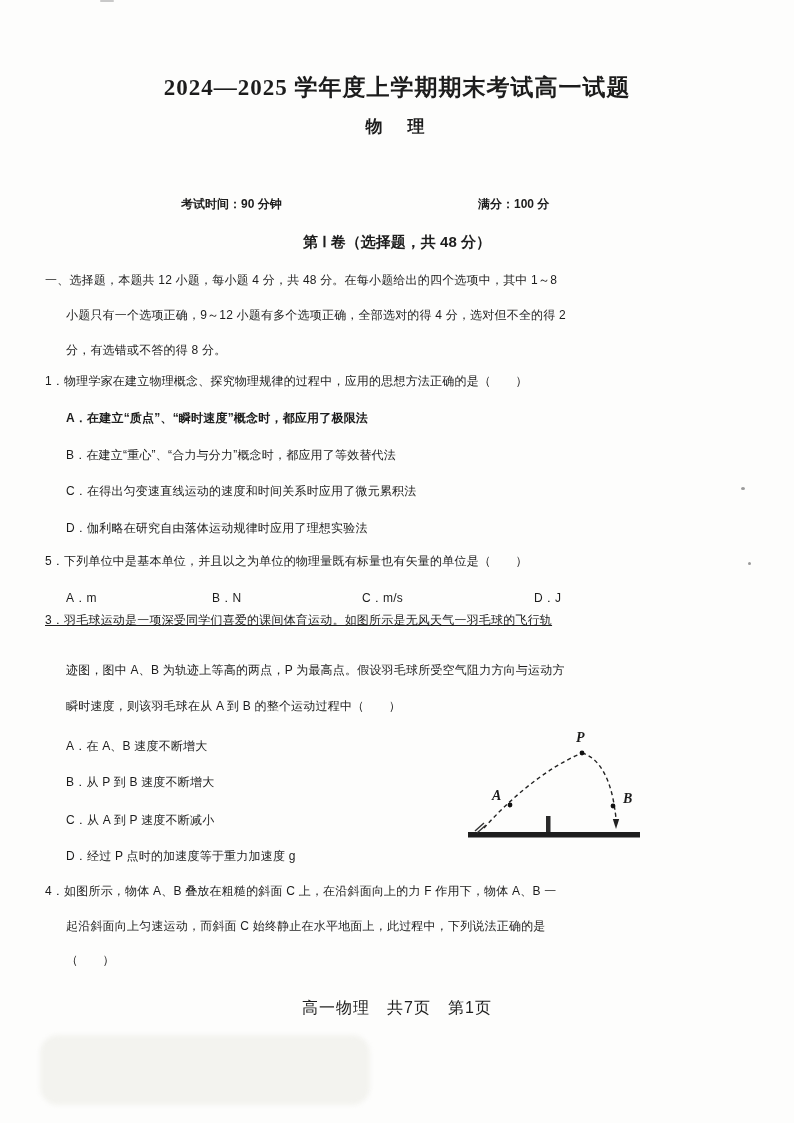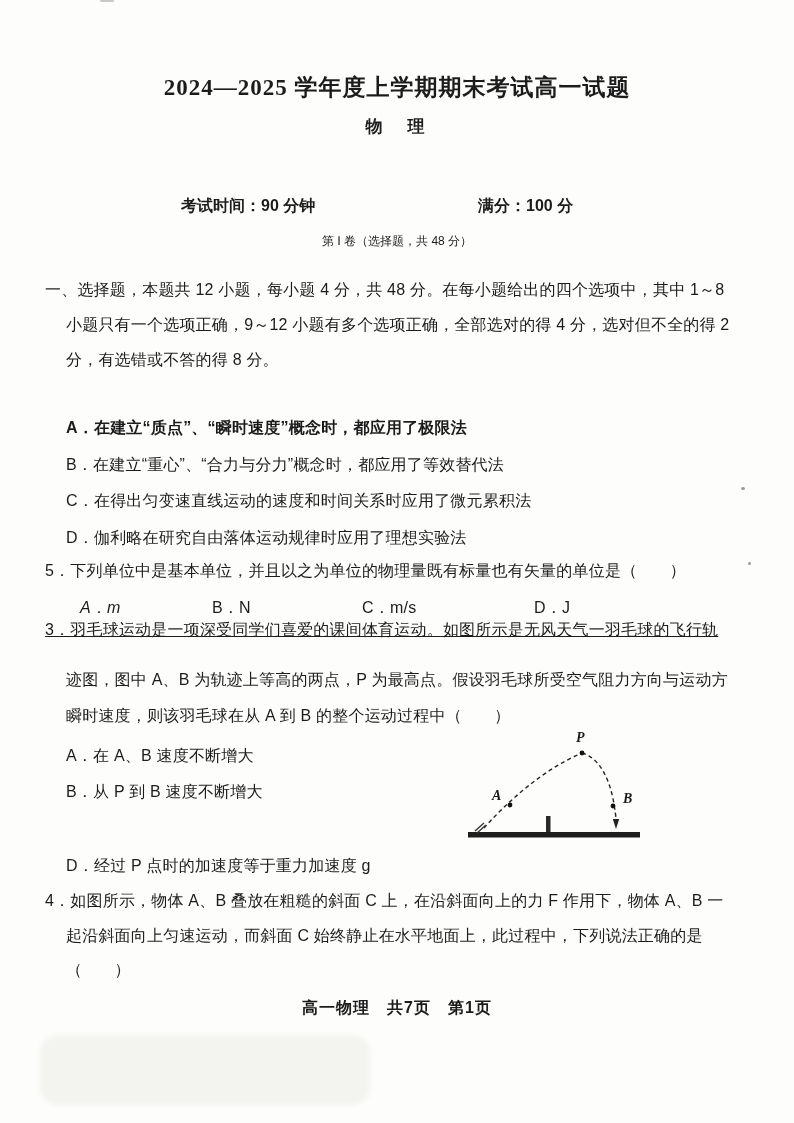--- a/index.html
+++ b/index.html
@@ -26,62 +26,62 @@
     font-weight: 600;
     letter-spacing: 1px;
   }
   .subject {
     top: 115px; left: 0; width: 794px;
     text-align: center;
     font-size: 17px;
     font-weight: bold;
     letter-spacing: 4px;
   }
-  .meta { font-size: 16px; font-weight: bold; }
+  .meta { font-size: 12px; font-weight: bold; }
   .meta-time { top: 196px; left: 181px; }
   .meta-score { top: 196px; left: 478px; }
   .section-heading {
     top: 233px; left: 0; width: 794px;
     text-align: center;
-    font-size: 12px;
-    font-weight: normal;
+    font-size: 15px;
+    font-weight: bold;
   }
-  .bodytext { font-size: 16px; line-height: 21px; letter-spacing: 0.2px; margin-top: 9px; }
+  .bodytext { font-size: 12px; line-height: 21px; letter-spacing: 0.2px; }
   .l1 { left: 45px; }
   .l2 { left: 66px; }
   
   .intro-0 { top: 270px; }
   .intro-1 { top: 305px; }
   .intro-2 { top: 340px; }
   .q1-stem { top: 371px; }
   .q1-a { top: 408px; font-weight: bold; }
   .q1-b { top: 445px; }
   .q1-c { top: 481px; }
   .q1-d { top: 518px; }
   .q2-stem { top: 551px; }
   .q2-row { top: 588px; }
-  .q2-oa { left: 80px; font-style: italic; }
+  .q2-oa { left: 66px; }
   .q2-ob { left: 212px; }
   .q2-oc { left: 362px; }
   .q2-od { left: 534px; text-align: center; }
   .q3-0 { top: 610px; text-decoration: underline; }
   .q3-1 { top: 660px; }
   .q3-2 { top: 696px; }
   .q3-a { top: 736px; }
   .q3-b { top: 772px; }
   .q3-c { top: 810px; }
   .q3-d { top: 846px; }
   .q4-0 { top: 881px; }
   .q4-1 { top: 916px; }
   .q4-2 { top: 950px; }
   .footer {
     top: 998px; left: 0; width: 794px;
     text-align: center;
     font-size: 16px;
-    font-weight: bold;
+    font-weight: normal;
     letter-spacing: 1px;
   }
   .figure {
     top: 733px; left: 460px;
     width: 188px; height: 116px;
   }
   .fig-label {
     position: absolute;
     font-family: "Liberation Serif", serif;
     font-style: italic;
@@ -122,36 +122,38 @@
   <div class="abs title">2024—2025 学年度上学期期末考试高一试题</div>
   <div class="abs subject">物　理</div>
   <div class="abs meta meta-time">考试时间：90 分钟</div>
   <div class="abs meta meta-score">满分：100 分</div>
   <div class="abs section-heading">第 Ⅰ 卷（选择题，共 48 分）</div>
 
   <div class="abs bodytext l1 intro-0">一、选择题，本题共 12 小题，每小题 4 分，共 48 分。在每小题给出的四个选项中，其中 1～8</div>
   <div class="abs bodytext l2 intro-1">小题只有一个选项正确，9～12 小题有多个选项正确，全部选对的得 4 分，选对但不全的得 2</div>
   <div class="abs bodytext l2 intro-2">分，有选错或不答的得 8 分。</div>
 
+  <div class="abs bodytext l1 q1-stem">1．物理学家在建立物理概念、探究物理规律的过程中，应用的思想方法正确的是（　　）</div>
   <div class="abs bodytext l2 q1-a">A．在建立“质点”、“瞬时速度”概念时，都应用了极限法</div>
   <div class="abs bodytext l2 q1-b">B．在建立“重心”、“合力与分力”概念时，都应用了等效替代法</div>
   <div class="abs bodytext l2 q1-c">C．在得出匀变速直线运动的速度和时间关系时应用了微元累积法</div>
   <div class="abs bodytext l2 q1-d">D．伽利略在研究自由落体运动规律时应用了理想实验法</div>
 
   <div class="abs bodytext l1 q2-stem">5．下列单位中是基本单位，并且以之为单位的物理量既有标量也有矢量的单位是（　　）</div>
   <div class="abs bodytext q2-row q2-oa">A．m</div>
   <div class="abs bodytext q2-row q2-ob">B．N</div>
   <div class="abs bodytext q2-row q2-oc">C．m/s</div>
   <div class="abs bodytext q2-row q2-od">D．J</div>
 
   <div class="abs bodytext l1 q3-0">3．羽毛球运动是一项深受同学们喜爱的课间体育运动。如图所示是无风天气一羽毛球的飞行轨</div>
   <div class="abs bodytext l2 q3-1">迹图，图中 A、B 为轨迹上等高的两点，P 为最高点。假设羽毛球所受空气阻力方向与运动方</div>
   <div class="abs bodytext l2 q3-2">瞬时速度，则该羽毛球在从 A 到 B 的整个运动过程中（　　）</div>
   <div class="abs bodytext l2 q3-a">A．在 A、B 速度不断增大</div>
   <div class="abs bodytext l2 q3-b">B．从 P 到 B 速度不断增大</div>
+  <div class="abs bodytext l2 q3-c">C．从 A 到 P 速度不断减小</div>
   <div class="abs bodytext l2 q3-d">D．经过 P 点时的加速度等于重力加速度 g</div>
 
   <div class="abs figure">
     <svg width="188" height="116" viewBox="0 0 188 116">
 
       <rect x="8" y="99" width="172" height="5.5" fill="#1e1e1e"></rect>
 
       <rect x="86" y="83" width="4.5" height="16" fill="#2a2a2a"></rect>
 
       <path d="M 24,95 C 48,68 84,36 122,20" fill="none" stroke="#222" stroke-width="1.4" stroke-dasharray="4 3.2"></path>

